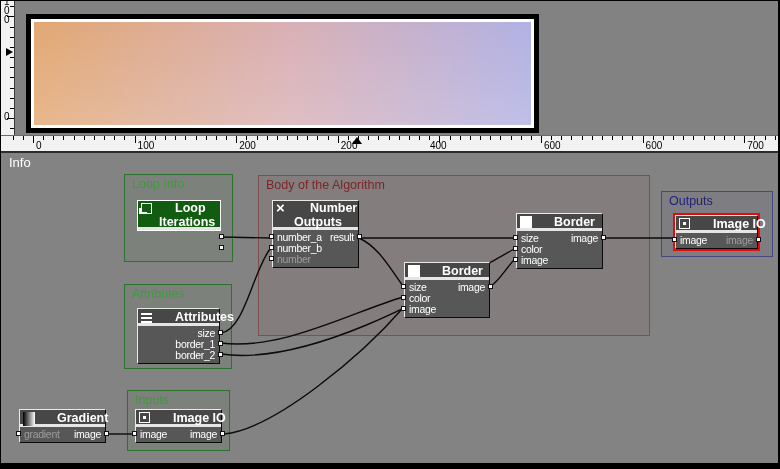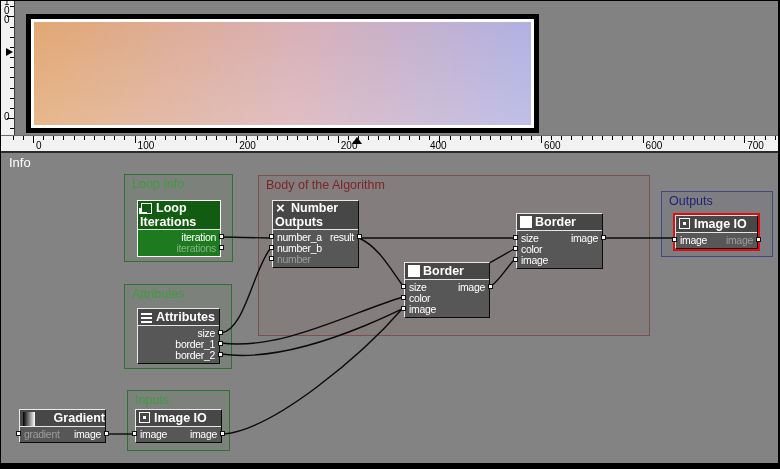--- a/index.html
+++ b/index.html
@@ -41,21 +41,21 @@
   svg#wires path{fill:none;stroke:#0b0b0b;stroke-width:1.4px;}
 
   .node{position:absolute;font-size:10.5px;color:#fff;
     border:1px solid;border-color:#e9e9e9 #0a0a0a #0a0a0a #e9e9e9;}
   .node.gray .node-header{background:#474747;}
   .node.gray .node-rows{background:#575757;}
   .node.green{border-color:#fff;}
   .node.green .node-header{background:#115c11;}
   .node.green .node-rows{background:#1e7a1e;}
   .node.selected{outline:2px solid #e30b0b;}
-  .node-header{position:relative;border-bottom:1px solid #e5e5e5;font-weight:bold;font-size:12.5px;}
+  .node-header{position:relative;border-bottom:3px solid #e5e5e5;font-weight:bold;font-size:12.5px;padding-left:19px;}
   .hline{line-height:14px;padding-left:2px;white-space:nowrap;}
   .hline.first{padding-left:18px;}
   .hline.single{line-height:16px;}
   .node-rows{padding:2px 0;}
   .row{display:flex;height:11px;line-height:11px;padding:0 4px;white-space:nowrap;letter-spacing:-0.3px;}
   .lbl-out{margin-left:auto;}
   .dim{color:#9d9d9d;}
   .node.green .dim{color:#84b384;}
   .port{position:absolute;width:5px;height:5px;background:#fff;border:1px solid #111;}
 
@@ -223,28 +223,20 @@
         <path d="M604,238 L673,238"></path>
         <path d="M107,434 L133,434"></path>
       </svg>
     <div id="nodes">
         <div class="node green" style="left: 136px; top: 199px; width: 84px;">
           <div class="node-header" style="height: 29px;">
             <span class="icon icon-loop"></span>
             <div class="hline first">Loop</div>
             <div class="hline">Iterations</div>
           </div>
-          <div class="node-rows">
-            <div class="row">
-              <span class="lbl-out">iteration</span>
-            </div>
-            <div class="row">
-              <span class="lbl-out dim">iterations</span>
-            </div>
-          </div>
           <span class="port" style="right: -4px; top: 33px;"></span>
           <span class="port" style="right: -4px; top: 44px;"></span>
         </div>
         <div class="node gray" style="left: 271px; top: 199px; width: 87px;">
           <div class="node-header" style="height: 29px;">
             <span class="icon icon-multiply">×</span>
             <div class="hline first">Number</div>
             <div class="hline">Outputs</div>
           </div>
           <div class="node-rows">

